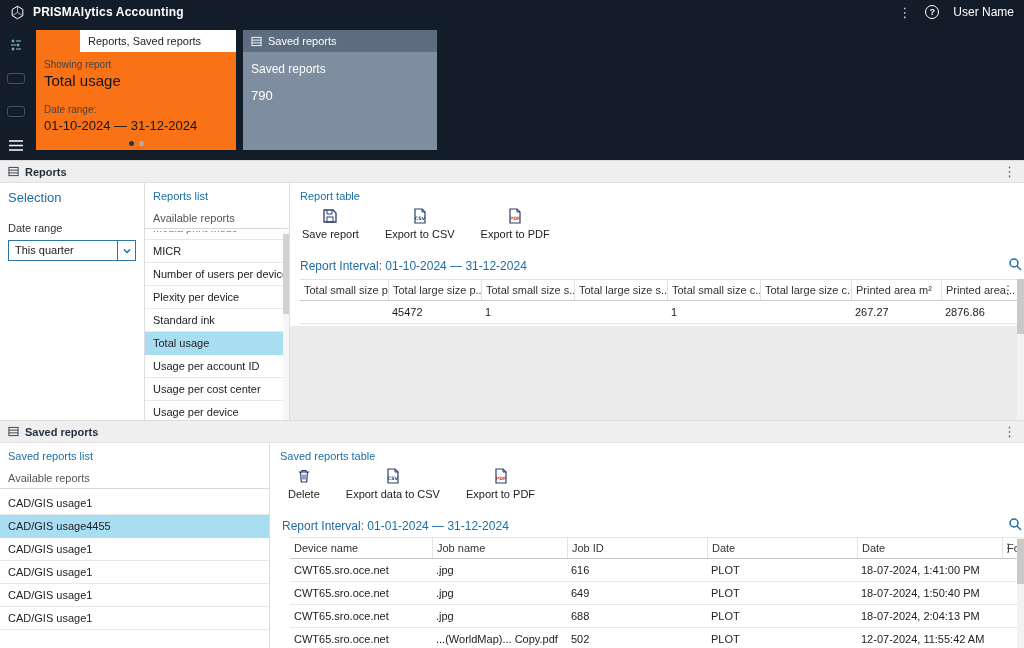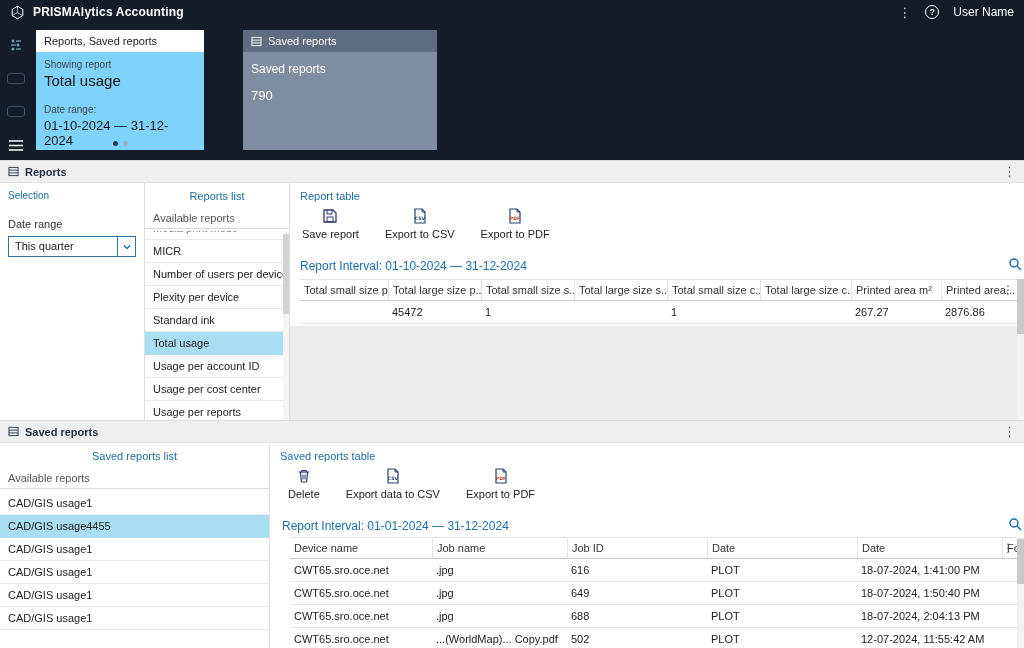--- a/index.html
+++ b/index.html
@@ -14,21 +14,21 @@
   .tb-kebab{font-size:13px;color:#cfd6de;cursor:pointer;line-height:1;}
   .help-badge{width:14px;height:14px;border-radius:50%;border:1.3px solid #fff;display:flex;align-items:center;justify-content:center;font-size:9px;font-weight:700;cursor:pointer;}
   .user-name{font-size:12px;cursor:pointer;}
 
   
   .hero{position:absolute;left:0;top:24px;width:1024px;height:136px;background:#131d2a;}
   .side-icons{position:absolute;left:0;top:0;width:32px;height:136px;display:flex;flex-direction:column;align-items:center;}
   .side-icon{margin-top:14px;cursor:pointer;display:flex;}
   .outline-chip{width:18px;height:11px;border:1px solid #41536a;border-radius:3px;}
   .card{cursor:pointer;}
-  .card1{position:absolute;left:36px;top:6px;width:168px;height:120px;background:#7dd3fc;}
+  .card1{position:absolute;left:36px;top:6px;width:200px;height:120px;background:#f97316;padding-left:44px;}
   .card1-header{height:22px;background:#fff;font-size:11px;color:#222;padding:5px 8px;white-space:nowrap;overflow:hidden;}
   .card1-body{position:absolute;left:0;right:0;top:22px;bottom:0;padding:7px 8px;}
   .small-label{font-size:10px;color:#444;}
   .report-name{font-size:15px;color:#141414;margin-top:2px;}
   .drl{margin-top:15px;}
   .drv{font-size:13px;color:#141414;margin-top:3px;}
   .dots{position:absolute;bottom:4px;left:0;right:0;display:flex;justify-content:center;gap:5px;}
   .dot{width:5px;height:5px;border-radius:50%;background:#9fb0c0;cursor:pointer;}
   .dot.active{background:#22384f;}
   .card2{position:absolute;left:243px;top:6px;width:194px;height:120px;background:#7e8da0;}
@@ -41,31 +41,31 @@
   .section-header{position:absolute;left:0;width:1024px;height:23px;background:#efefef;border-top:1px solid #dcdcdc;border-bottom:1px solid #e2e2e2;display:flex;align-items:center;gap:6px;padding:0 8px;color:#2c3a4a;}
   #reports-header{top:160px;}
   #saved-header{top:420px;}
   .section-title{font-size:11px;font-weight:700;color:#1f2d3d;}
   .sec-kebab{margin-left:auto;color:#555;font-size:13px;cursor:pointer;line-height:1;}
 
   
   #reports-body{position:absolute;left:0;top:183px;width:1024px;height:237px;background:#fff;}
   #saved-body{position:absolute;left:0;top:443px;width:1024px;height:205px;background:#fff;}
 
-  .col-title{font-size:10px;color:#1c6ea4;}
+  .col-title{font-size:13px;color:#1c6ea4;}
 
   
   .selection-col{position:absolute;left:0;top:0;width:145px;height:100%;border-right:1px solid #ddd;padding:7px 8px;}
   .field-label{font-size:11px;color:#333;margin-top:17px;}
   .dropdown{margin-top:6px;height:21px;border:1px solid #2e74a8;background:#fff;display:flex;align-items:stretch;cursor:pointer;}
   .dd-value{flex:1;font-size:11px;color:#222;padding-left:6px;line-height:19px;white-space:nowrap;overflow:hidden;}
   .dd-arrow{width:18px;display:flex;align-items:center;justify-content:center;border-left:1px solid #2e74a8;}
 
   
-  .list-col-title{font-size:11px;color:#1c6ea4;padding:7px 8px 0;text-align:center;}
+  .list-col-title{font-size:11px;color:#1c6ea4;padding:7px 8px 0;}
   .group-header{font-size:11px;color:#555;padding:0 8px;height:21px;line-height:21px;border-bottom:1px solid #d9d9d9;margin-top:6px;}
   .list{position:absolute;left:0;right:0;bottom:0;overflow:hidden;}
   .list-item{height:23px;line-height:22px;font-size:11px;color:#222;padding:0 8px;border-bottom:1px solid #e8e8e8;white-space:nowrap;overflow:hidden;cursor:pointer;}
   .list-item.partial{margin-top:-14px;color:#777;}
   .list-item.selected{background:#a9ddf1;border-bottom-color:#a9ddf1;}
   .reports-list-col{position:absolute;left:145px;top:0;width:145px;height:100%;border-right:1px solid #ddd;}
   .reports-list-col .list{top:48px;}
   .saved-list-col{position:absolute;left:0;top:0;width:270px;height:100%;border-right:1px solid #ddd;}
   .saved-list-col .list{top:49px;}
 
@@ -207,21 +207,21 @@
     <div class="group-header">Available reports</div>
     <div class="list" id="reports-list">
         <div class="list-item partial">Media print mode</div>
         <div class="list-item">MICR</div>
         <div class="list-item">Number of users per device</div>
         <div class="list-item">Plexity per device</div>
         <div class="list-item">Standard ink</div>
         <div class="list-item selected">Total usage</div>
         <div class="list-item">Usage per account ID</div>
         <div class="list-item">Usage per cost center</div>
-        <div class="list-item">Usage per reports</div>
+        <div class="list-item">Usage per device</div>
       </div>
     <div class="list-scroll">
         <div class="thumb"></div>
       </div>
   </div>
 
   <div class="report-table-col">
     <div class="tbl-title">Report table</div>
     <div class="toolbar">
       <button class="tb-btn">

